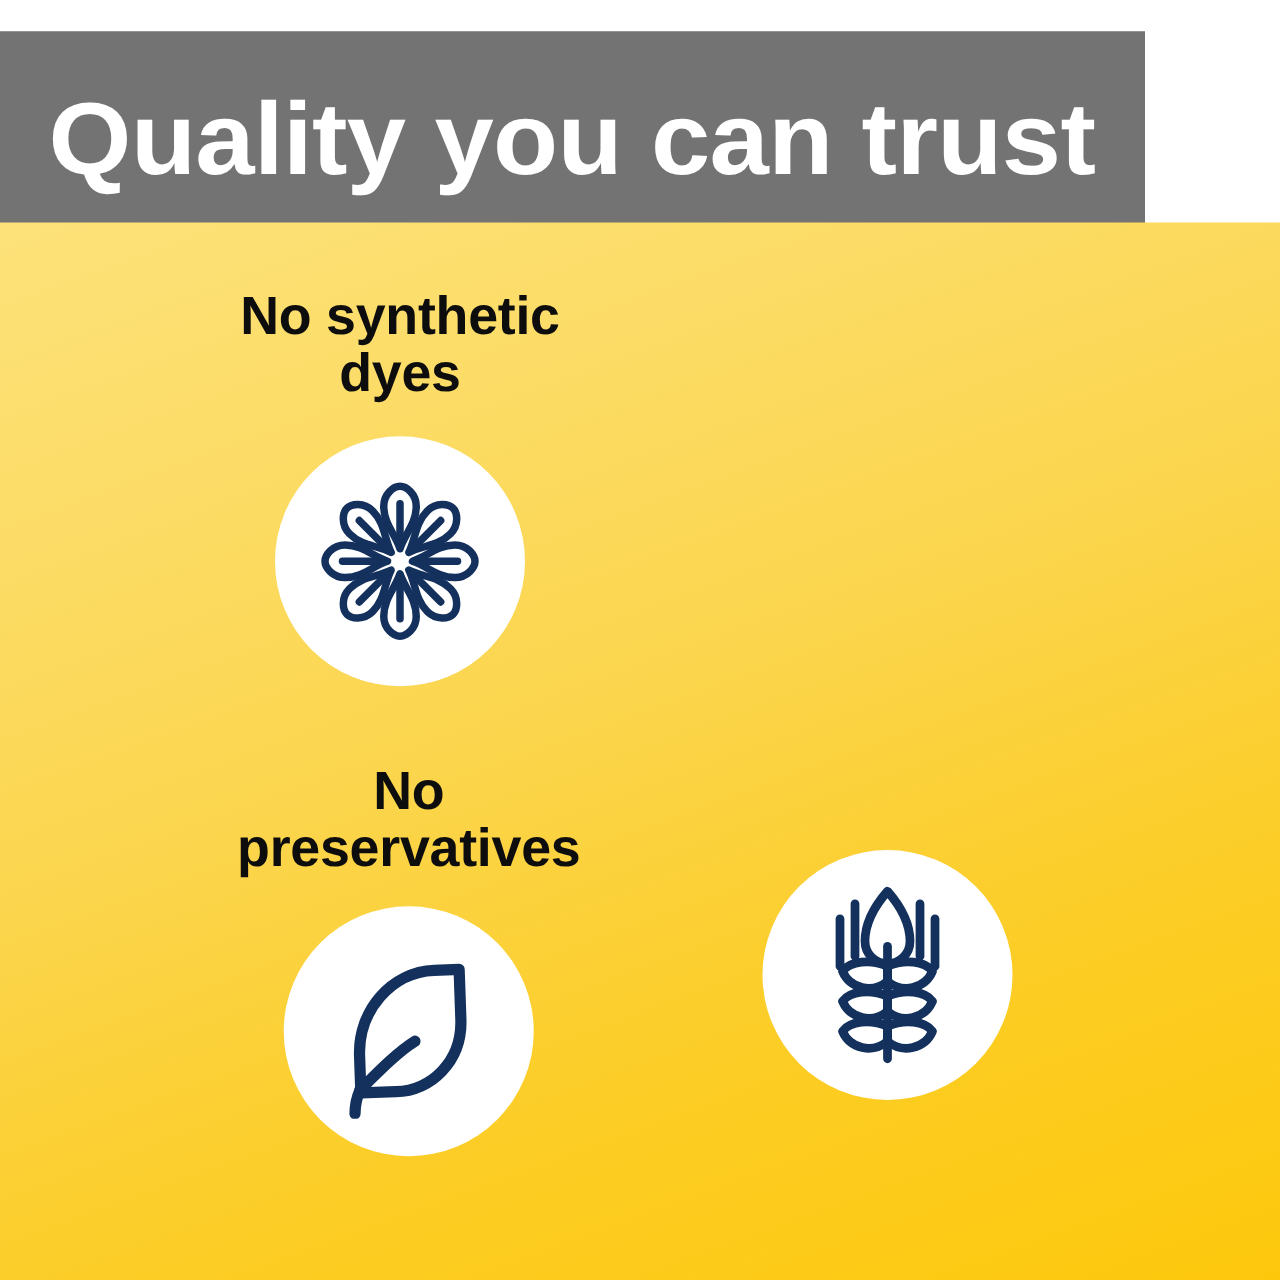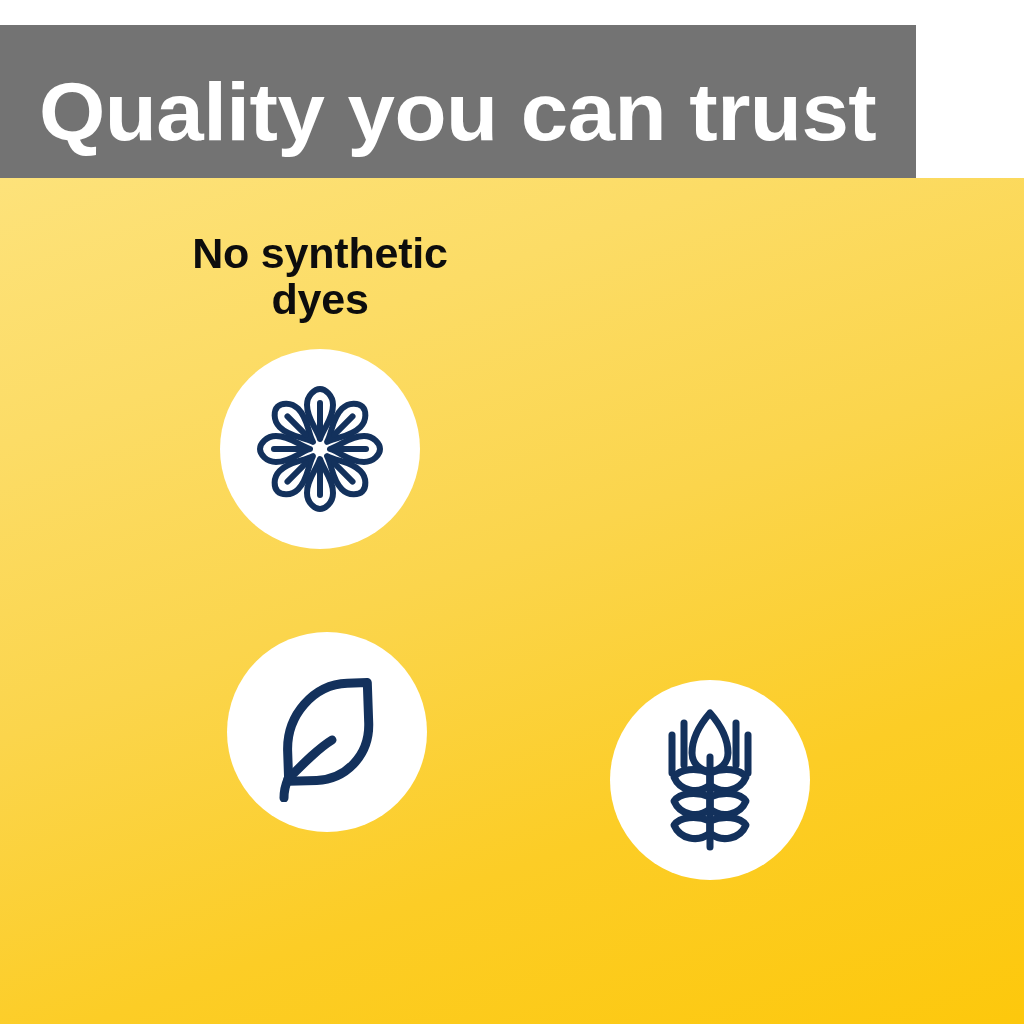--- a/index.html
+++ b/index.html
@@ -166,20 +166,21 @@
                 <path d="M0,-20 L 0,-46"></path>
               </g>
             </g>
           </g>
         </svg>
       </div>
     </div>
 
 
     <div class="benefit-cell" id="cell-preservatives">
+      <p class="benefit-label">No preservatives</p>
       <div class="icon-badge">
         <svg width="140" height="140" viewBox="0 0 140 140">
           <g fill="none" stroke="#13315C" stroke-width="9" stroke-linecap="round" stroke-linejoin="round">
 
             <path d="M112,22 L112,62 C 112,96 86,118 58,118 L30,118
                      L30,88 C 30,52 58,22 92,22 Z" transform="rotate(-2 70 70)"></path>
 
             <path d="M31,117 C 28,124 27,130 27,136"></path>
 
             <path d="M31,117 C 48,100 62,86 75,78"></path>

